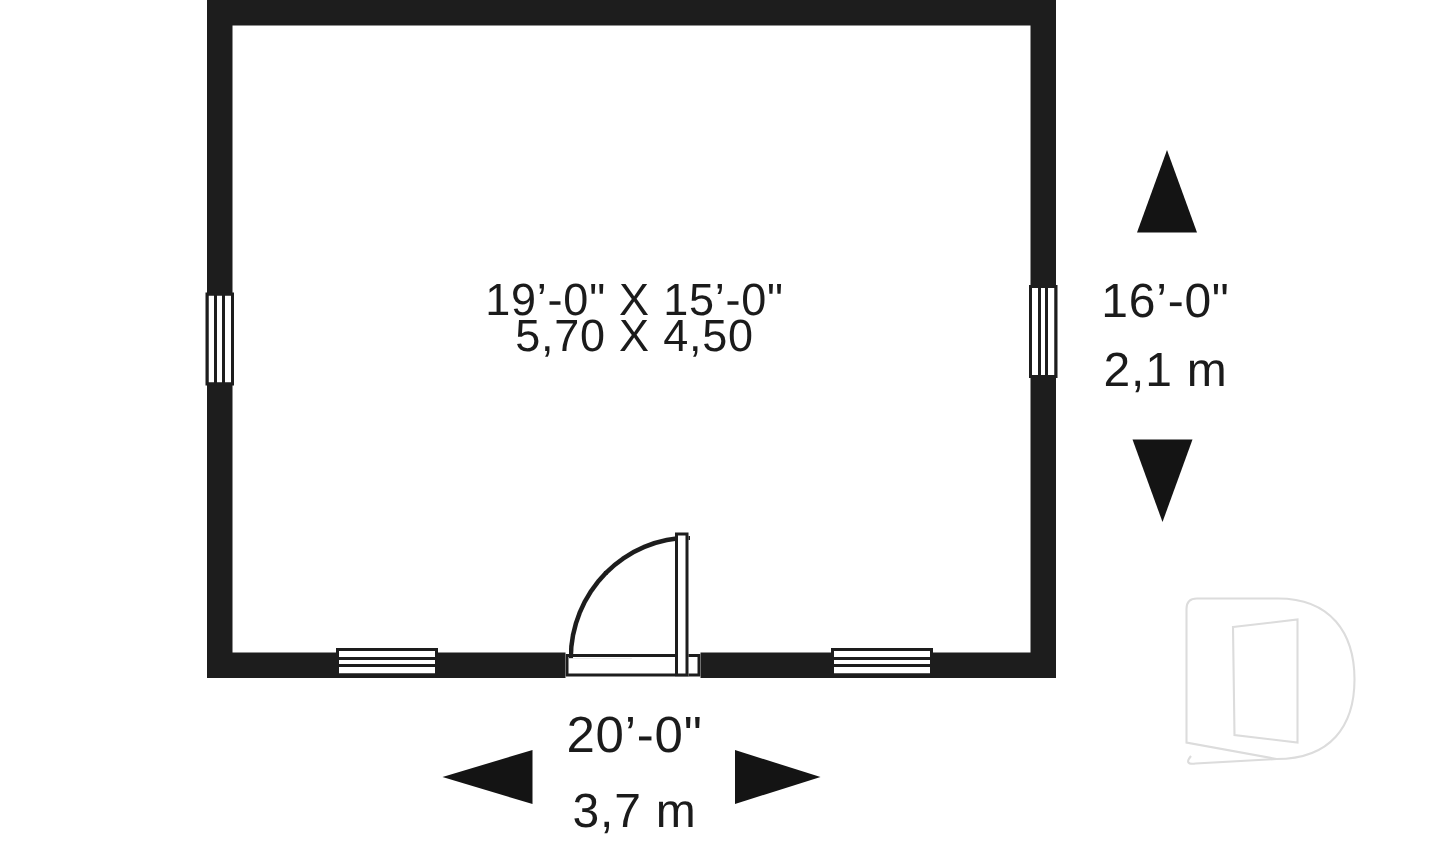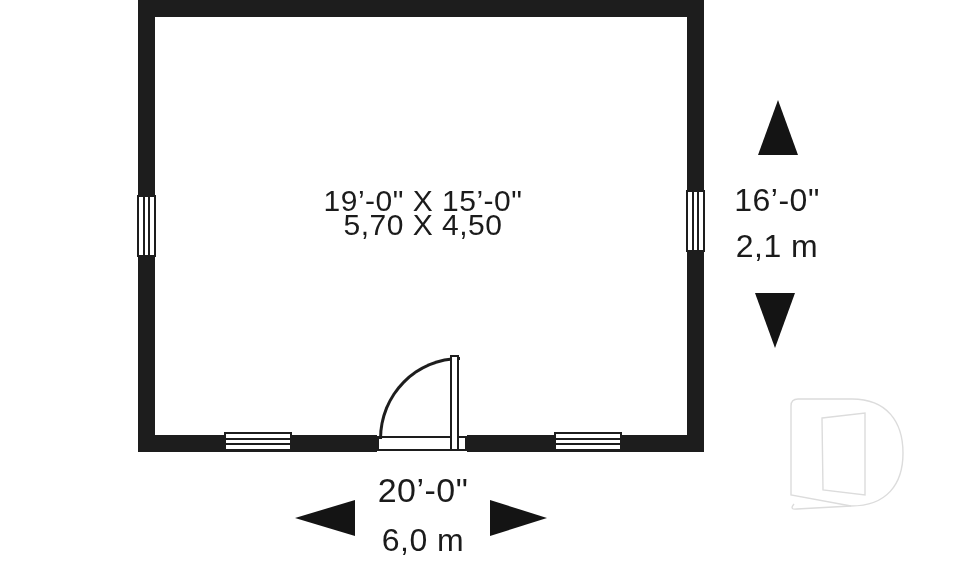--- a/index.html
+++ b/index.html
@@ -101,21 +101,21 @@
   <div class="abs dim room-size-imperial">19’-0" X 15’-0"</div>
   <div class="abs dim room-size-metric">5,70 X 4,50</div>
 
   <div class="abs arrow arrow-up"></div>
   <div class="abs dim depth-imperial">16’-0"</div>
   <div class="abs dim depth-metric">2,1 m</div>
   <div class="abs arrow arrow-down"></div>
 
   <div class="abs arrow arrow-left"></div>
   <div class="abs dim width-imperial">20’-0"</div>
-  <div class="abs dim width-metric">6,0 m</div>
+  <div class="abs dim width-metric">3,7 m</div>
   <div class="abs arrow arrow-right"></div>
 
   <svg class="abs logo-box" viewBox="0 0 125 125">
     <path d="M 6 13 Q 6 6 13 6 L 67 6 C 102 6 118 29 118 60 C 118 91 102 113 66 113 L 6 102 L 6 13 Z" fill="none" stroke="#dcdcdc" stroke-width="1.4"></path>
     <path d="M 66 113 L 12 116 Q 4 117 9 111" fill="none" stroke="#dcdcdc" stroke-width="1.4"></path>
     <path d="M 37 25 L 80 20 L 80 102 L 38 97 Z" fill="none" stroke="#dcdcdc" stroke-width="1.4"></path>
   </svg>
 
 </div>
 

